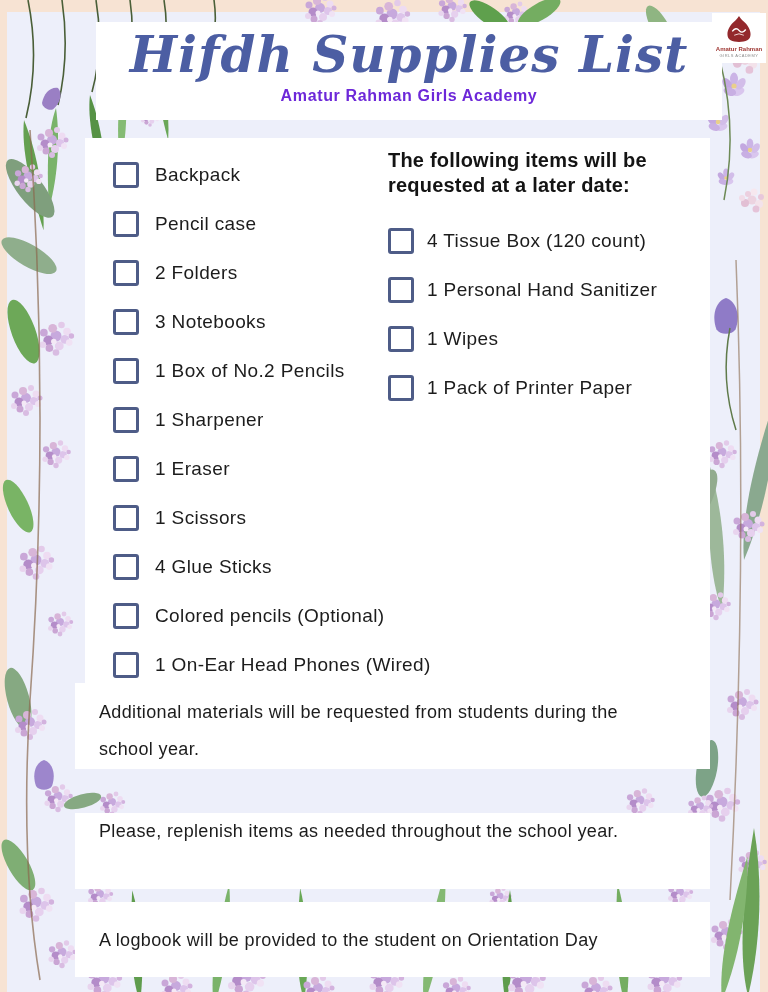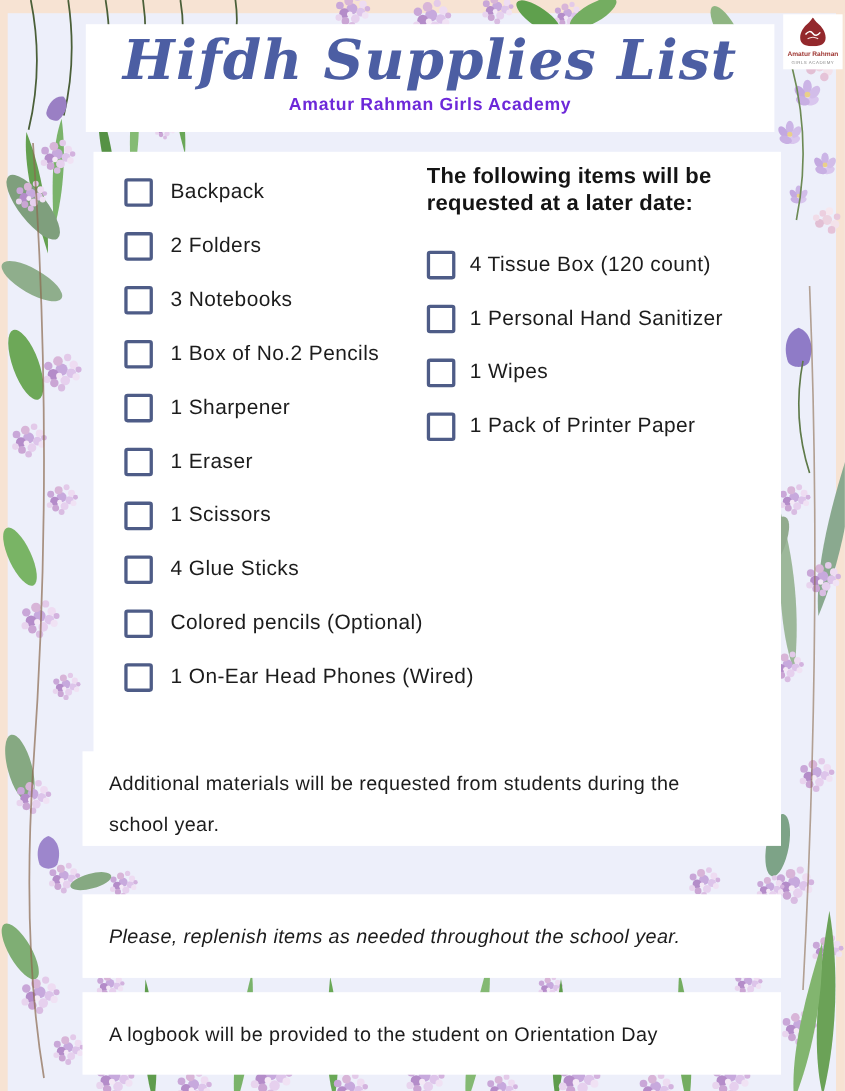--- a/index.html
+++ b/index.html
@@ -10,21 +10,21 @@
   }
   
   .trim{position:absolute;background:#f7e3d3;z-index:0;}
   .trim.top{left:0;top:0;width:768px;height:12px;}
   .trim.left{left:0;top:0;width:7px;height:992px;}
   .trim.right{right:0;top:0;width:8px;height:992px;}
   
   .floral{position:absolute;left:0;top:0;z-index:1;}
   
   .box{position:absolute;background:#ffffff;z-index:2;}
-  .title-box{left:78px;top:22px;width:626px;height:98px;text-align:center;}
+  .title-box{left:96px;top:22px;width:626px;height:98px;text-align:center;}
   .page-title{
     font-family:"DejaVu Serif",serif;font-style:italic;font-weight:bold;
     font-size:50px;color:#4c5ea3;margin:2px 0 0 0;line-height:62px;letter-spacing:1px;
   }
   .page-subtitle{font-size:16px;font-weight:bold;color:#6d28d9;letter-spacing:.04em;margin-top:1px;}
   .logo{left:712px;top:13px;width:54px;height:50px;z-index:3;text-align:center;padding-top:2px;box-sizing:border-box;}
   .logo-line1{font-size:6px;font-weight:bold;color:#a03a36;line-height:7px;}
   .logo-line2{font-size:4px;color:#8a8a8a;letter-spacing:.12em;line-height:5px;}
   .main-box{left:85px;top:138px;width:625px;height:555px;}
   .left-col{position:absolute;left:28px;top:12px;}
@@ -33,21 +33,21 @@
   .row{display:flex;align-items:center;gap:16px;height:49px;}
   .row.compact{gap:13px;}
   .cb{width:20px;height:20px;border:3px solid #4e5c87;border-radius:3px;background:#fff;flex:none;}
   .lbl{font-size:19px;color:#1c1c1c;letter-spacing:.02em;white-space:nowrap;}
   .note-box{left:75px;width:635px;box-sizing:border-box;padding:0 24px;}
   .note1{top:683px;height:86px;}
   .note2{top:813px;height:76px;}
   .note3{top:902px;height:75px;}
   .note-text{font-size:18px;color:#1c1c1c;letter-spacing:.02em;line-height:37px;}
   .note1 .note-text{margin-top:11px;max-width:560px;}
-  .note2 .note-text{margin-top:20px;font-style:italic;}
+  .note2 .note-text{}
   .note3 .note-text{margin-top:20px;}
   .bold{font-weight:normal;}
 </style>
 </head>
 <body>
 
 <div class="trim top"></div>
 <div class="trim left"></div>
 <div class="trim right"></div>
 
@@ -210,20 +210,24 @@
 </div>
 
 <div class="box main-box">
   <div class="left-col">
     <div class="row">
         <span class="cb"></span>
         <span class="lbl">Backpack</span>
       </div>
     <div class="row">
         <span class="cb"></span>
+        <span class="lbl">Pencil case</span>
+      </div>
+    <div class="row">
+        <span class="cb"></span>
         <span class="lbl">2 Folders</span>
       </div>
     <div class="row">
         <span class="cb"></span>
         <span class="lbl">3 Notebooks</span>
       </div>
     <div class="row">
         <span class="cb"></span>
         <span class="lbl">1 Box of No.2 Pencils</span>
       </div>

